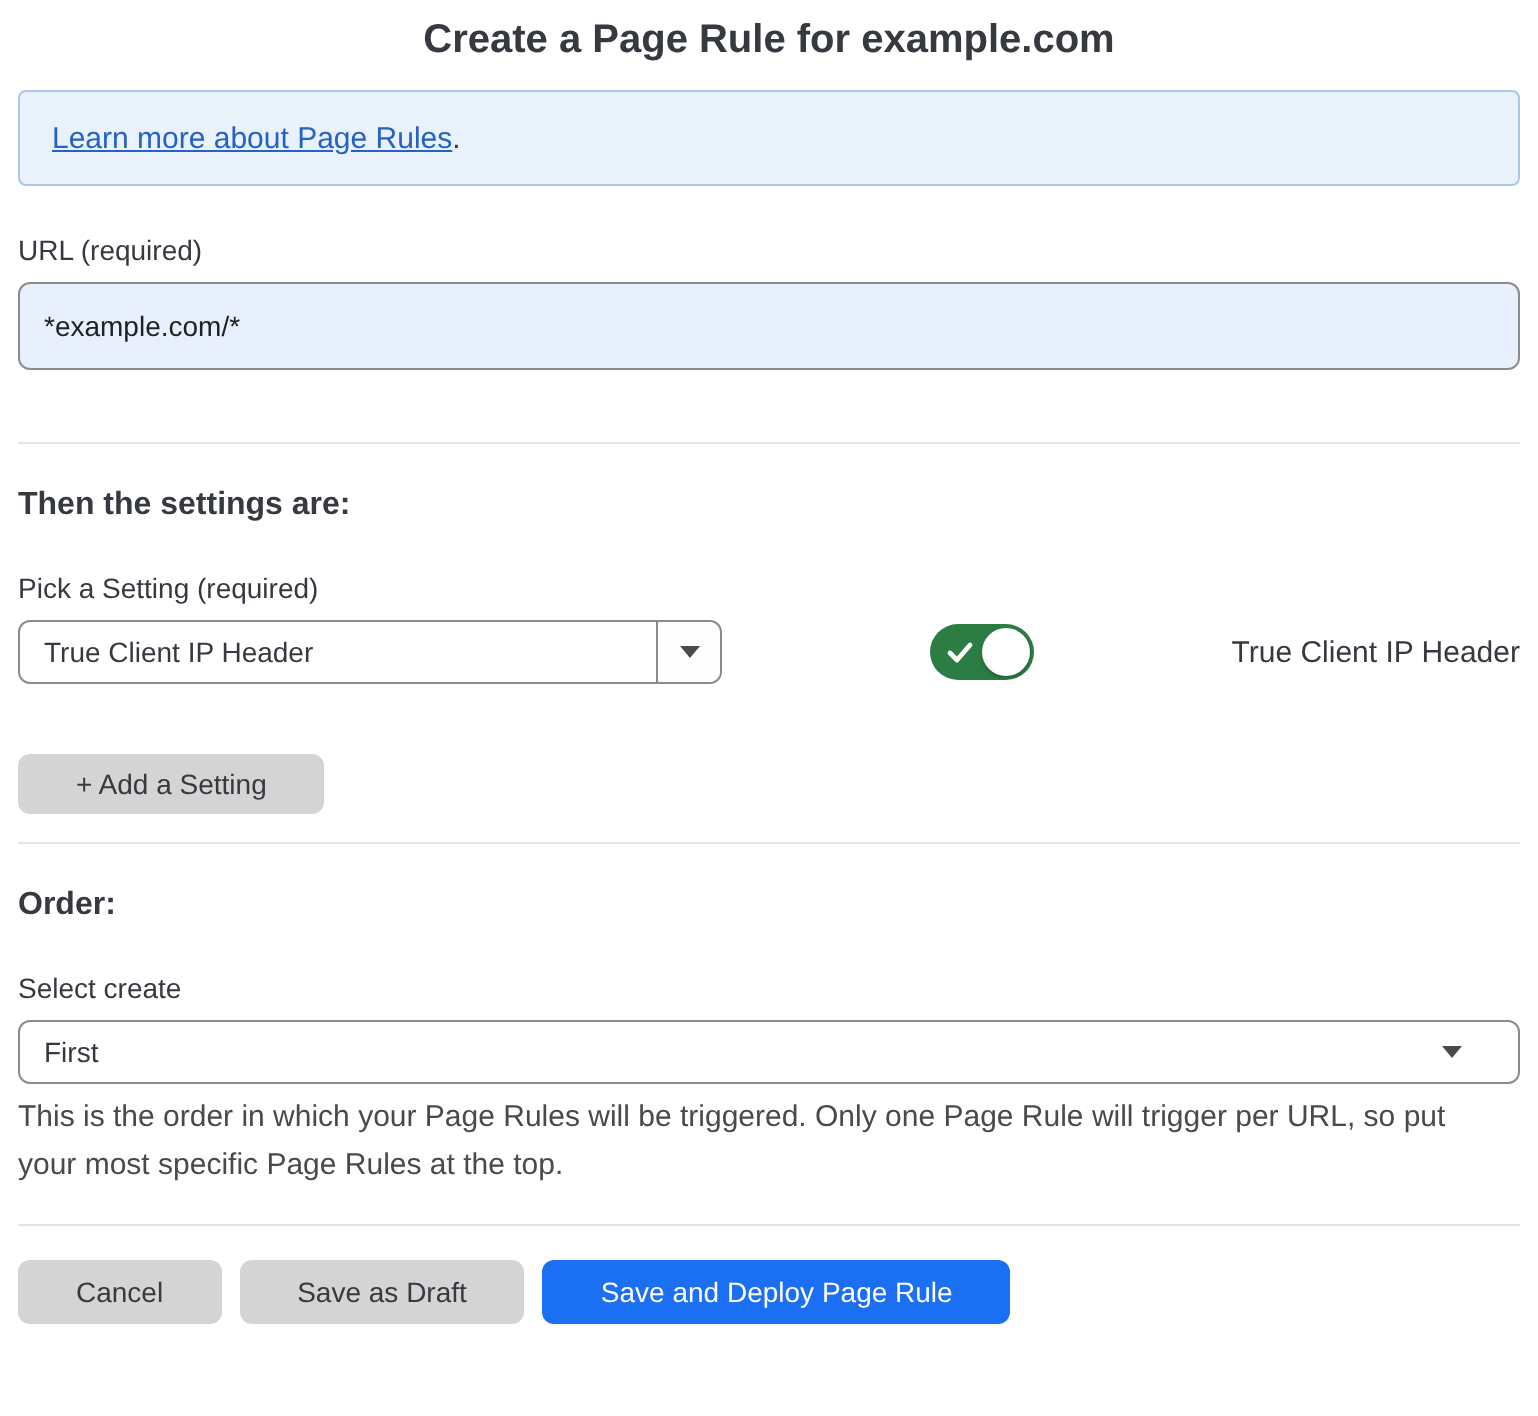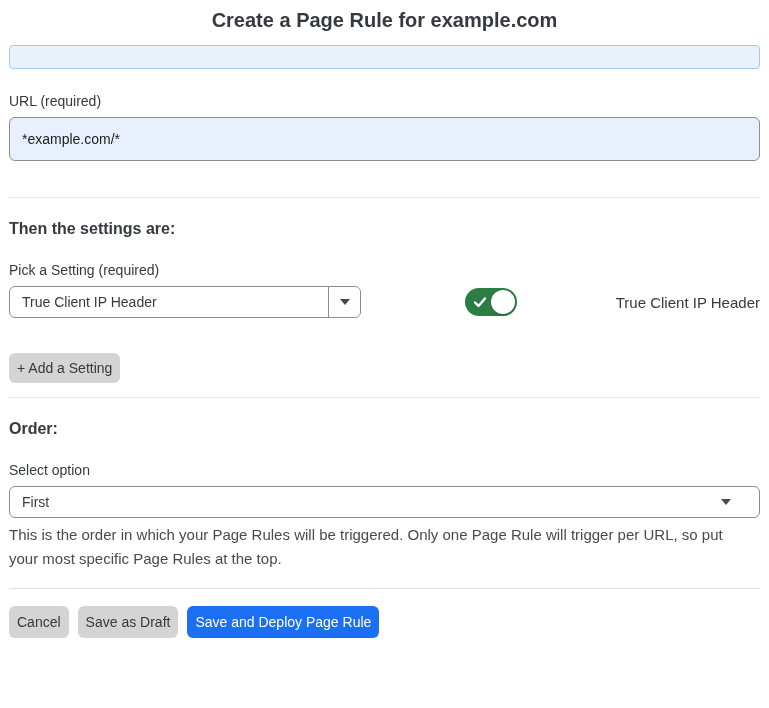--- a/index.html
+++ b/index.html
@@ -135,21 +135,21 @@
     margin-left: 13px;
     font-size: 15px;
     color: #36393f;
   }
   .btn {
     height: 32px;
     border: none;
     border-radius: 6px;
     font-size: 14px;
     font-family: "Liberation Sans", sans-serif;
-    padding: 0 8px;
+    padding: 0 29px;
     cursor: pointer;
     white-space: nowrap;
   }
   .btn-gray {
     background: #d4d4d4;
     color: #36393f;
   }
   .add-setting-btn { margin-top: 35px; height: 30px; }
   .full-select { margin-top: 8px; padding-right: 28px; }
   .full-select .select-value { padding-right: 0; }
@@ -179,20 +179,21 @@
   }
 </style>
 </head>
 <body>
 
 
 
 <h1 class="page-title">Create a Page Rule for example.com</h1>
 
 <div class="info-box">
+  <div><a class="info-link">Learn more about Page Rules</a><span>.</span></div>
 </div>
 
 <div class="field-label">URL (required)</div>
 <input class="url-input" type="text" value="*example.com/*" style="">
 
 <hr class="divider">
 
 <div class="section-heading">Then the settings are:</div>
 
 <div class="field-label">Pick a Setting (required)</div>
@@ -213,21 +214,21 @@
   </div>
   <span class="toggle-label">True Client IP Header</span>
 </div>
 
 <button class="btn btn-gray add-setting-btn">+ Add a Setting</button>
 
 <hr class="divider order-divider">
 
 <div class="section-heading">Order:</div>
 
-<div class="field-label">Select option</div>
+<div class="field-label">Select create</div>
 
 <div class="select-box full-select">
   <div class="select-value">First</div>
   <div class="caret-wrap">
     <span class="caret-down"></span>
   </div>
 </div>
 
 <p class="help-text">This is the order in which your Page Rules will be triggered. Only one Page Rule will trigger per URL, so put your most specific Page Rules at the top.</p>
 

